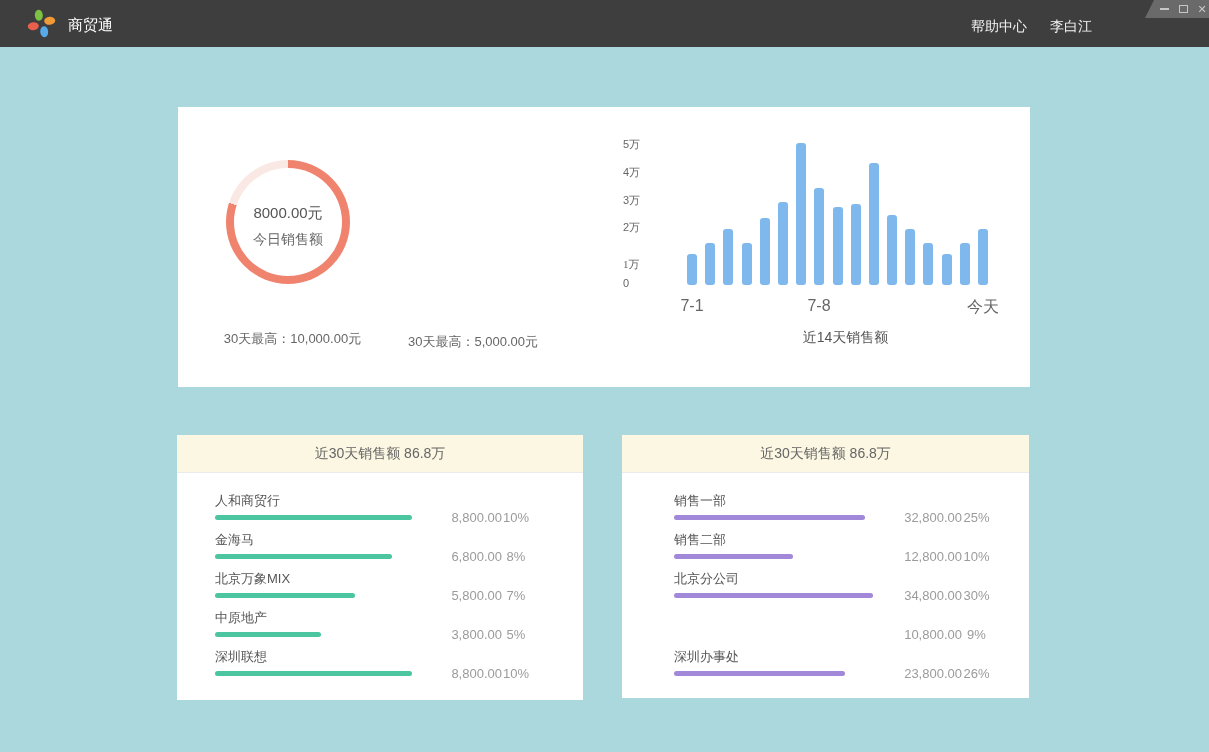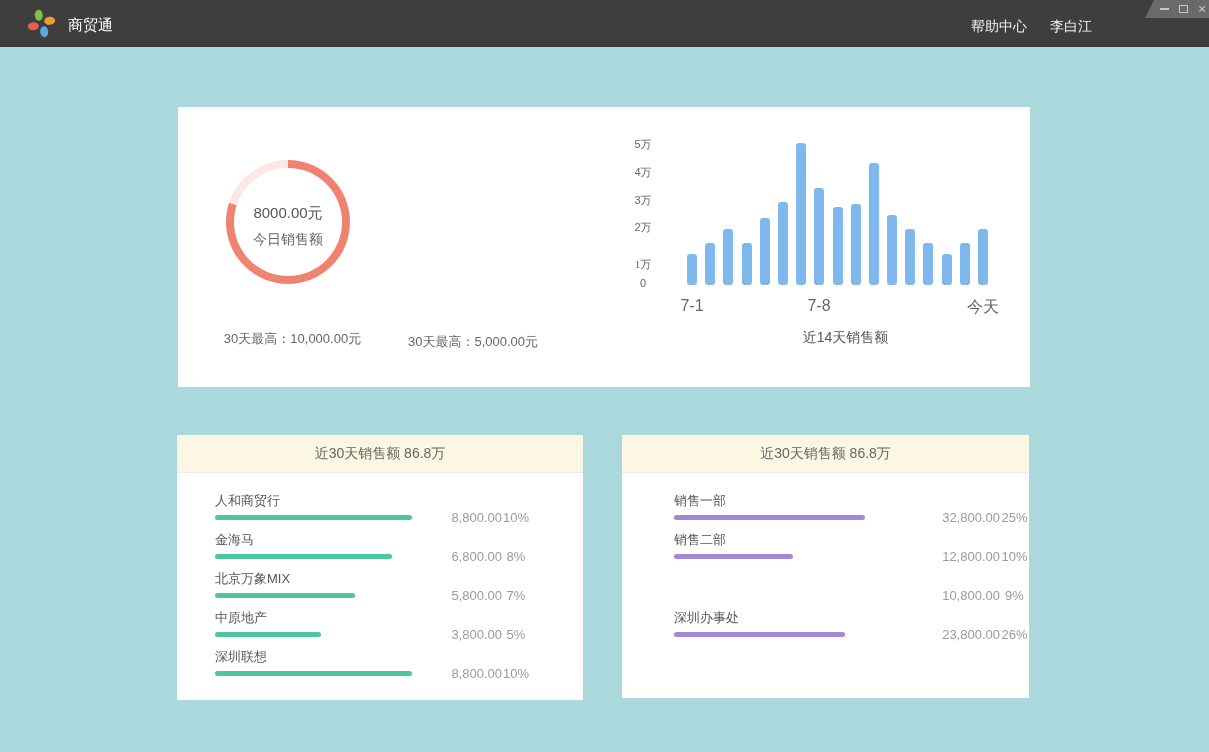--- a/index.html
+++ b/index.html
@@ -39,40 +39,40 @@
   }
   .donut-value { font-size:15px; color:#555; }
   .donut-caption { font-size:14px; color:#666; }
   #donut-0 { left:48px; top:53px; width:124px; height:124px; }
   #donut-1 { left:235px; top:51px; width:120px; height:120px; }
   .donut-footer { position:absolute; font-size:13px; color:#666; text-align:center; }
   #donut-footer-0 { left:0; top:223px; width:229px; }
   #donut-footer-1 { left:180px; top:226px; width:230px; }
 
   
-  .ytick { position:absolute; left:445px; width:40px; text-align:center; font-size:11px; line-height:14px; color:#666; }
+  .ytick { position:absolute; left:445px; width:40px; text-align:left; font-size:11px; line-height:14px; color:#666; }
   #sales-bars {
     position:absolute; left:509px; top:36px; width:301px; height:142px;
     display:flex; justify-content:space-between; align-items:flex-end;
   }
   .vbar { width:10px; border-radius:3px; }
   .xtick { position:absolute; top:190px; transform:translateX(-50%); font-size:16px; color:#666; white-space:nowrap; }
   .chart-caption { position:absolute; left:516px; top:222px; width:303px; text-align:center; font-size:14px; color:#555; }
 
   
   #left-card  { left:177px; top:435px; width:406px; height:265px; }
   #right-card { left:622px; top:435px; width:407px; height:263px; }
   .list-card-header {
     height:38px; background:#fbf7e2; border-bottom:1px solid #ebebeb;
     text-align:center; line-height:37px; font-size:14px; color:#666;
   }
   .rows { padding-top:8px; }
   .row { display:flex; align-items:flex-end; height:39px; }
   #left-card  .row { padding-left:38px; padding-right:53px; }
-  #right-card .row { padding-left:52px; }
+  #right-card .row { padding-left:52px; padding-right:38px; }
   .row-left { display:flex; flex-direction:column; justify-content:flex-end; }
   #left-card  .row-left { width:197px; }
   #right-card .row-left { width:199px; }
   .row-label { font-size:13px; line-height:15px; color:#555; margin-bottom:7px; white-space:nowrap; }
   .bar-track { height:5px; }
   .hbar { height:5px; border-radius:3px; }
   .row-value { flex:1; text-align:right; font-size:13px; line-height:13px; color:#9b9b9b; margin-bottom:-4px; }
   .row-pct { text-align:center; font-size:13px; line-height:13px; color:#9b9b9b; margin-bottom:-4px; }
   #left-card  .row-pct { width:28px; }
   #right-card .row-pct { width:29px; }
@@ -232,20 +232,30 @@
     <div class="row-left">
       <div class="row-label">销售二部</div>
       <div class="bar-track">
         <div class="hbar" style="width: 60%; background: rgb(162, 136, 216);"></div>
       </div>
     </div>
     <div class="row-value">12,800.00</div>
     <div class="row-pct">10%</div>
   </div>
 
+  <div class="row">
+    <div class="row-left">
+      <div class="row-label">北京分公司</div>
+      <div class="bar-track">
+        <div class="hbar" style="width: 100%; background: rgb(162, 136, 216);"></div>
+      </div>
+    </div>
+    <div class="row-value">34,800.00</div>
+    <div class="row-pct">30%</div>
+  </div>
 
   <div class="row">
     <div class="row-value">10,800.00</div>
     <div class="row-pct">9%</div>
   </div>
 
   <div class="row">
     <div class="row-left">
       <div class="row-label">深圳办事处</div>
       <div class="bar-track">

